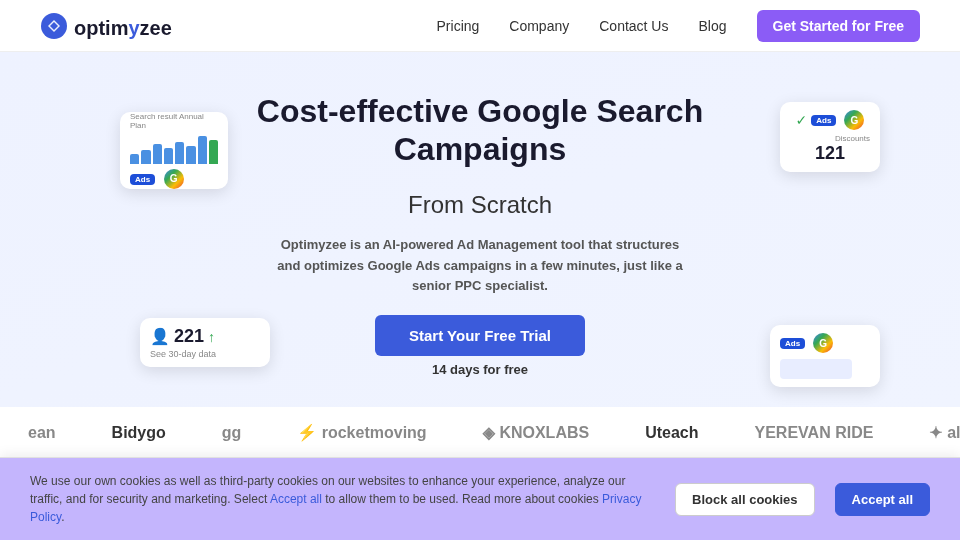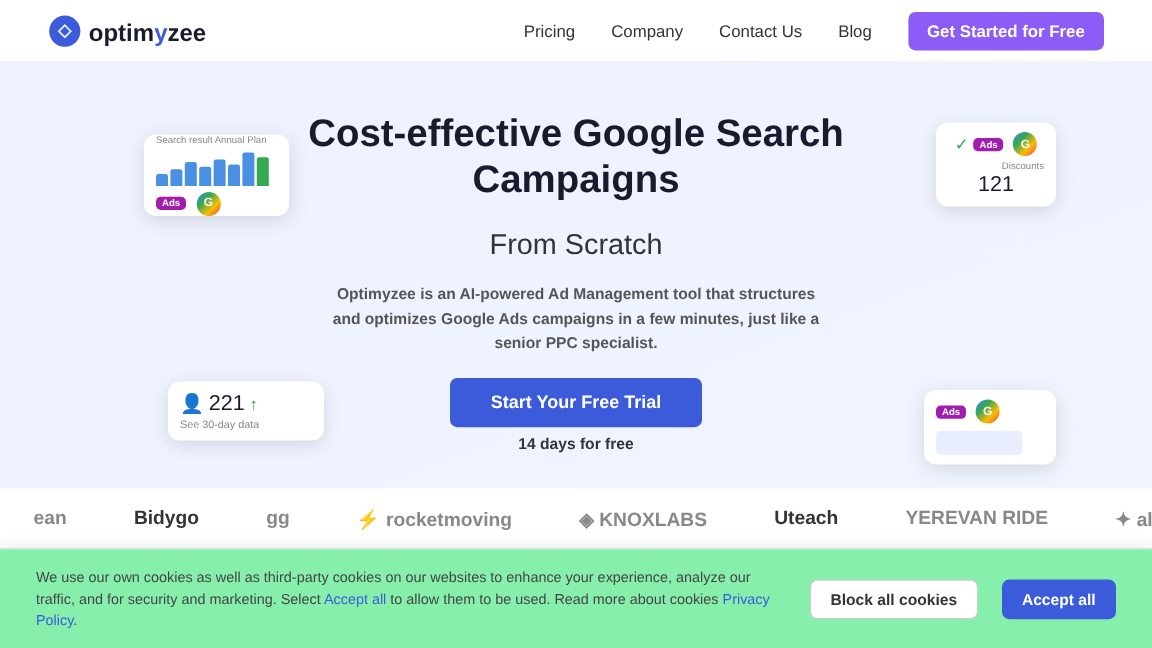--- a/index.html
+++ b/index.html
@@ -37,47 +37,47 @@
     .hero-btn {
       background: #3b5bdb; color: #fff; border: none; border-radius: 6px;
       padding: 12px 34px; font-size: 15px; font-weight: 700; cursor: pointer; display: block; margin: 0 auto 6px;
     }
     .hero-trial { font-size: 13px; font-weight: 700; color: #333; }
 
     
     .hero-card-left {
       position: absolute; left: 120px; top: 60px;
       background: #fff; border-radius: 10px; padding: 0 10px;
-      box-shadow: 0 4px 16px rgba(0,0,0,0.12); width: 121px;
+      box-shadow: 0 4px 16px rgba(0,0,0,0.12); width: 108px;
     }
     .hero-card-right {
       position: absolute; right: 80px; top: 50px;
       background: #fff; border-radius: 10px; padding: 8px 10px;
       box-shadow: 0 4px 16px rgba(0,0,0,0.12); width: 100px; text-align: center;
     }
     .hero-card-bottom-left {
       position: absolute; left: 140px; bottom: 40px;
       background: #fff; border-radius: 10px; padding: 8px 10px;
       box-shadow: 0 4px 16px rgba(0,0,0,0.12); width: 130px;
     }
     .hero-card-bottom-right {
       position: absolute; right: 80px; bottom: 20px;
       background: #fff; border-radius: 10px; padding: 8px 10px;
       box-shadow: 0 4px 16px rgba(0,0,0,0.12); width: 110px;
     }
     .card-label { font-size: 8px; color: #888; }
-    .card-big { font-size: 18px; font-weight: 400; color: #1a1a2e; }
+    .card-big { font-size: 18px; font-weight: 700; color: #1a1a2e; }
     .card-icon-g {
       display: inline-flex; align-items: center; justify-content: center;
       width: 20px; height: 20px; border-radius: 50%;
       background: linear-gradient(135deg, #4285F4, #34A853, #FBBC05, #EA4335);
       font-size: 10px; font-weight: 700; color: #fff; margin-left: 4px;
     }
     .card-ads-badge {
-      background: #a21caf; color: #fff; font-size: 8px; font-weight: 700;
+      background: #1d4ed8; color: #fff; font-size: 8px; font-weight: 700;
       border-radius: 4px; padding: 1px 5px; display: inline-block;
     }
     .card-check { color: #34A853; font-size: 14px; }
     .mini-bars { display: flex; align-items: flex-end; gap: 2px; height: 30px; margin: 4px 0; }
     .mini-bar { background: #4a90e2; border-radius: 2px 2px 0 0; width: 10px; }
 
     
     .logos-strip {
       background: #fff; padding: 16px 0;
       display: flex; align-items: center; gap: 0;
@@ -100,21 +100,21 @@
     .why-circle {
       width: 180px; height: 180px; background: #f5c842;
       border-radius: 50%; position: absolute; bottom: 0; left: 10px;
     }
     .why-content { flex: 1; }
     .why-title { font-size: 20px; font-weight: 700; color: #3b5bdb; margin-bottom: 12px; }
 
     
     .cookie-banner {
       position: fixed; bottom: 0; left: 0; width: 100%;
-      background: #86efac; border-top: 1px solid #e0e0e0;
+      background: #c4b5fd; border-top: 1px solid #e0e0e0;
       padding: 14px 30px; display: flex; align-items: center;
       justify-content: space-between; gap: 20px;
       box-shadow: 0 -2px 12px rgba(0,0,0,0.08); z-index: 999;
     }
     .cookie-text { font-size: 12px; color: #444; flex: 1; line-height: 1.5; }
     .cookie-text a { color: #3b5bdb; text-decoration: none; }
     .cookie-btn {
       border: 1px solid #ccc; background: #fff; border-radius: 6px;
       padding: 8px 16px; font-size: 13px; font-weight: 600; cursor: pointer;
       white-space: nowrap; color: #333;

